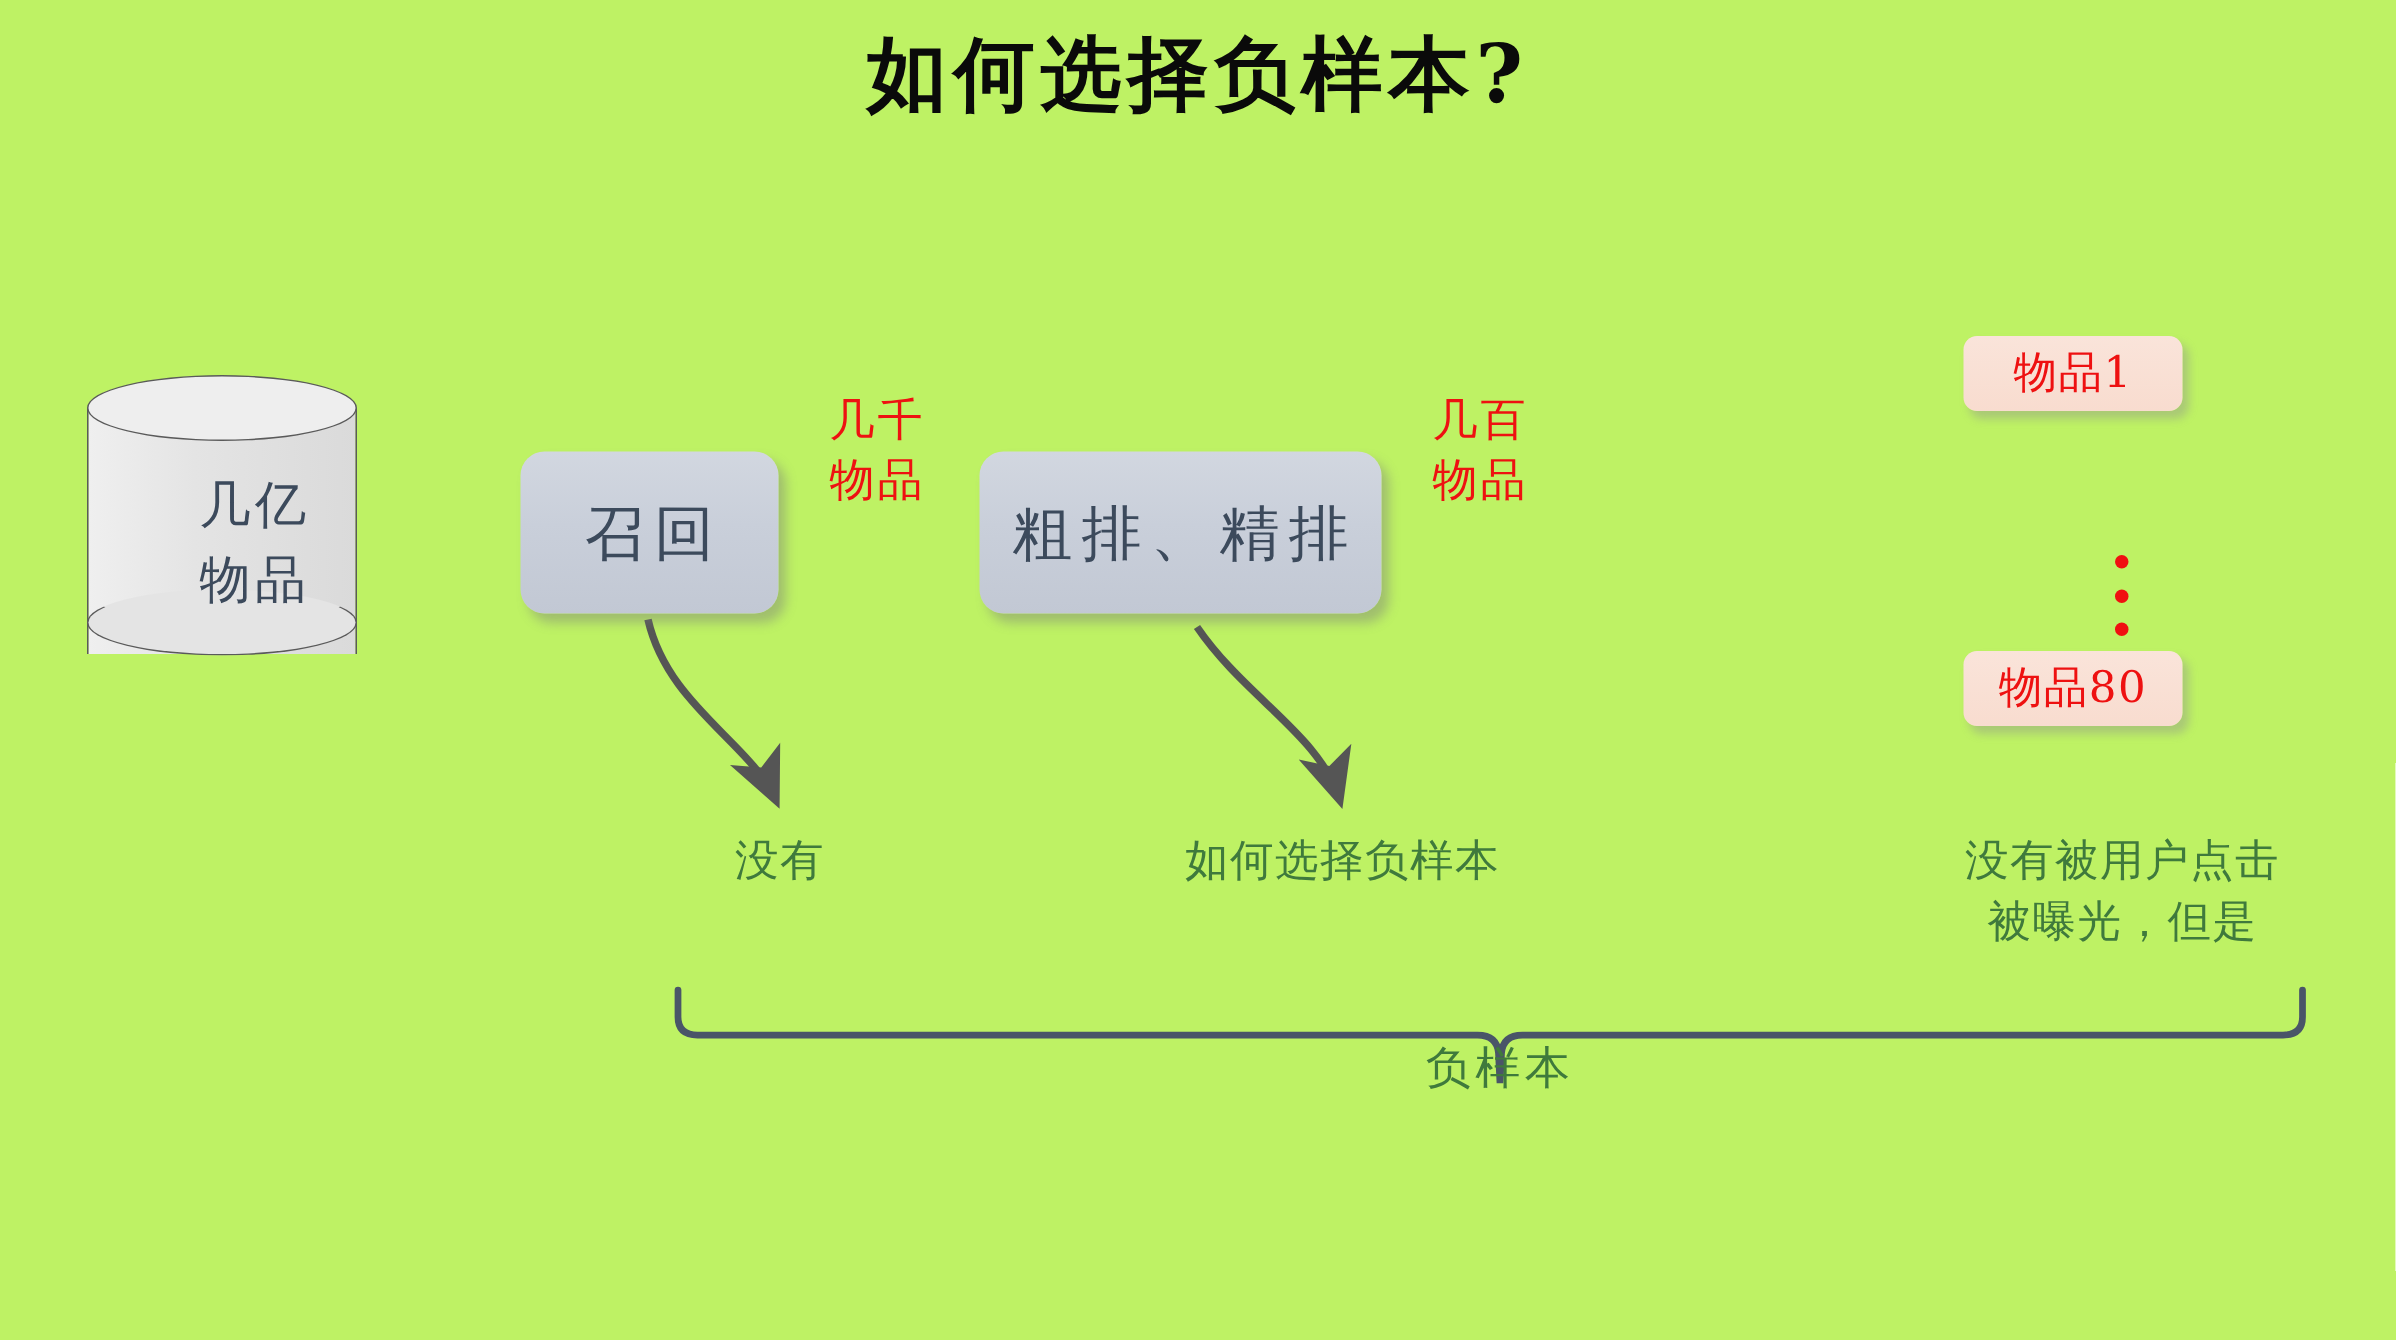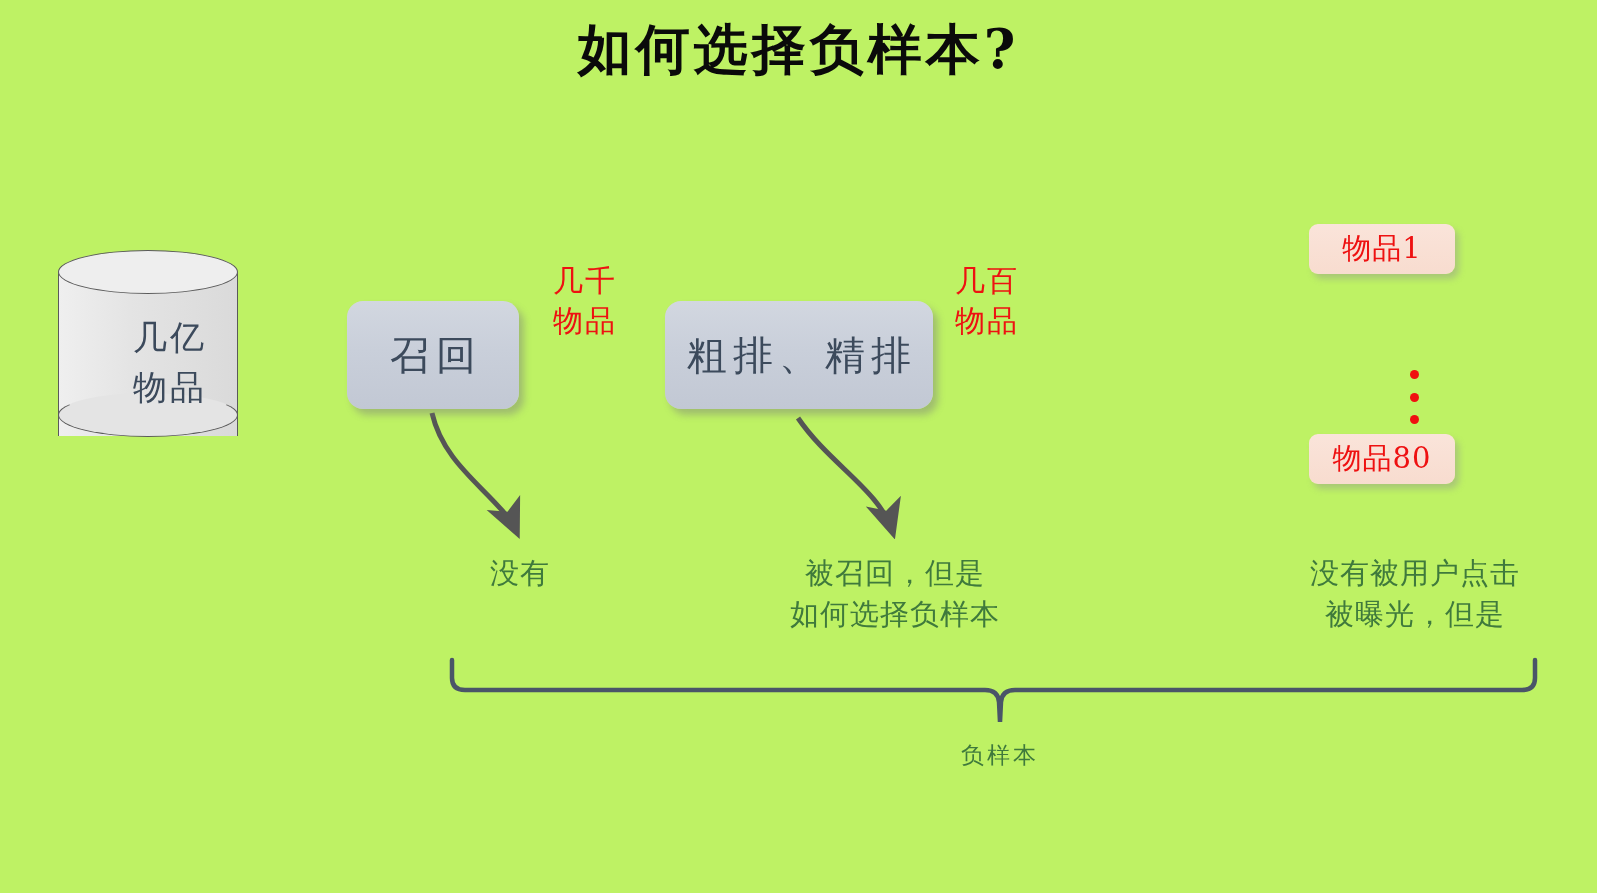--- a/index.html
+++ b/index.html
@@ -105,21 +105,21 @@
     align-items: center;
     justify-content: center;
     color: #3c4a5c;
     font-family: "DejaVu Serif", serif;
     letter-spacing: 6px;
     text-indent: 6px;
     white-space: nowrap;
     text-align: right;
   }
   #stage-recall   { left: 347px; top: 301px; width: 172px; height: 108px; font-size: 40px; }
-  #stage-rank     { left: 653px; top: 301px; width: 268px; height: 108px; font-size: 40px; margin-left: 12px; }
+  #stage-rank     { left: 653px; top: 301px; width: 268px; height: 108px; font-size: 40px; }
   #stage-rerank   { left: 1058px; top: 301px; width: 166px; height: 108px; font-size: 40px; }
 
   
   .item-box {
     position: absolute;
     left: 1282px;
     width: 146px;
     height: 50px;
     background: linear-gradient(to bottom, #fae4da 0%, #f8dccf 100%);
     border-radius: 9px;
@@ -184,26 +184,26 @@
     white-space: nowrap;
   }
   .green-note span { display: block; }
   #note-not-recalled { left: 425px; top: 553px; width: 190px; }
   #note-not-exposed  { left: 745px; top: 553px; width: 300px; }
   #note-not-clicked  { left: 1265px; top: 553px; width: 300px; }
 
   #brace-label {
     position: absolute;
     left: 880px;
-    top: 740px;
+    top: 692px;
     width: 240px;
     text-align: center;
     color: #3f7a3c;
     font-family: "DejaVu Serif", serif;
-    font-size: 23px;
+    font-size: 30px;
     letter-spacing: 3px;
     white-space: nowrap;
   }
 </style>
 </head>
 <body>
 
 <div id="canvas">
 
   <div class="title">如何选择负样本?</div>
@@ -275,21 +275,20 @@
     <i></i>
       <i></i>
       <i></i>
   </div>
   <div class="item-box" id="item-80">物品80</div>
 
   <div class="green-note" id="note-not-recalled">
     <span>没有</span>
   </div>
   <div class="green-note" id="note-not-exposed">
-    <span>被召回，但是</span>
     <span>如何选择负样本</span>
   </div>
   <div class="green-note" id="note-not-clicked">
     <span>没有被用户点击</span>
     <span>被曝光，但是</span>
   </div>
 
   <div id="brace-label">负样本</div>
 
 </div>

